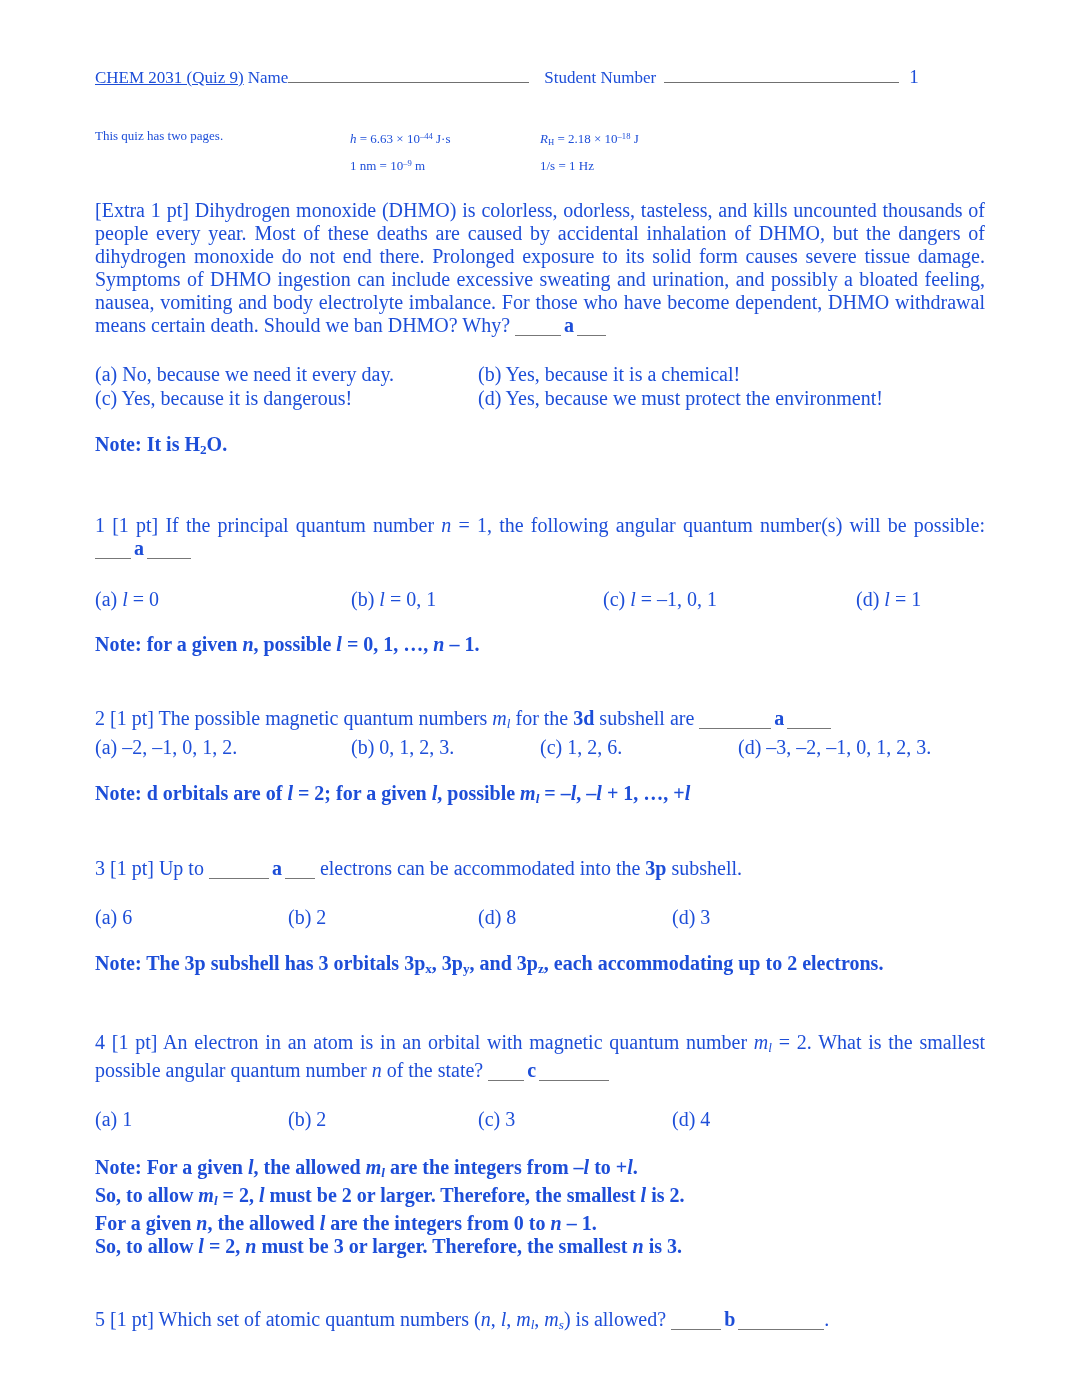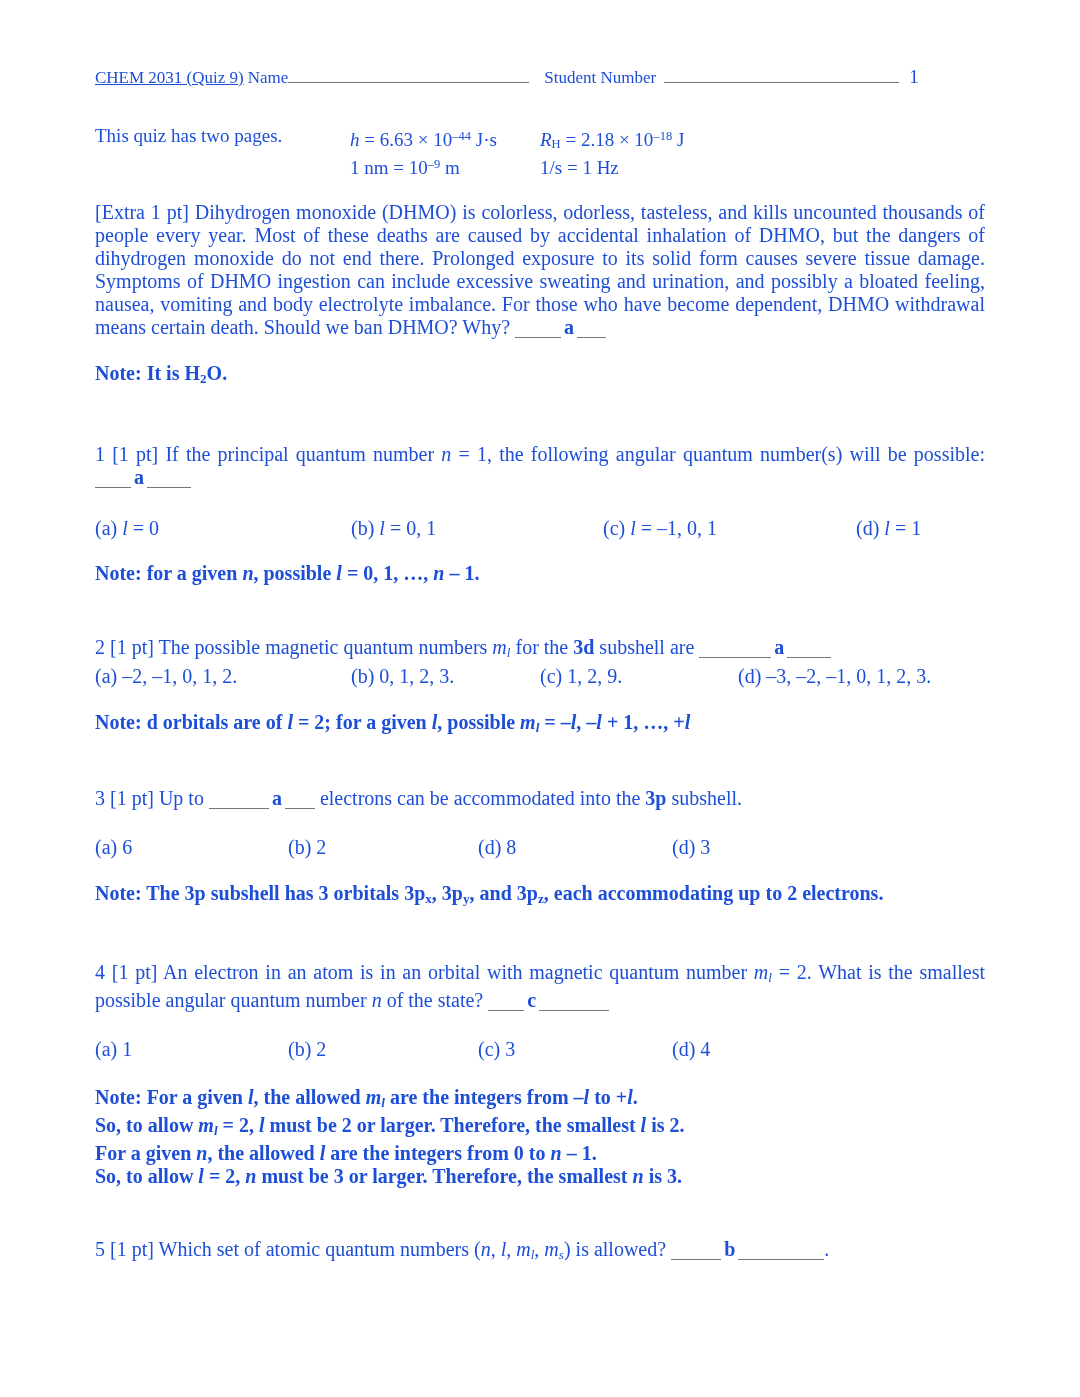--- a/index.html
+++ b/index.html
@@ -12,21 +12,21 @@
     position:relative; overflow:hidden;
   }
   
   .hdr { display:flex; align-items:baseline; font-size:17px; line-height:20px; white-space:nowrap; }
   .hdr .course { text-decoration:underline; }
   .hdr .lbl { margin-left:4px; }
   .hdr .lbl.sn { margin-left:15px; margin-right:8px;text-align:center; }
   .blankline { display:inline-block; height:1em; border-bottom:1.7px solid #707070; vertical-align:-4px; }
   .hdr .pagenum { margin-left:10px; font-size:19px; }
   
-  .constants { display:flex; margin-top:36px; font-size:19px; line-height:24px; }
+  .constants { display:flex; margin-top:36px; font-size:13px; line-height:24px; }
   .c-note { width:255px; }
   .c-col.c1 { width:190px; }
   .c-col.c2 { width:192px; }
   .c-col.c3 { flex:1; }
   
   .para { text-align:justify; }
   .ablank { white-space:nowrap; }
   .seg { display:inline-block; height:1em; border-bottom:1.8px solid #777777; vertical-align:-4px; }
   .ans { font-weight:bold; padding:0 3px; }
   .opts { display:grid; line-height:24px; }
@@ -61,20 +61,26 @@
     <div class="c-col c2">
       <div><i>R</i><sub>H</sub> = 2.18 × 10<sup>–18</sup> J</div>
       <div>1/s = 1 Hz</div>
     </div>
   </div>
 
   <p class="para" style="margin-top:21px">
     <span>[Extra 1 pt] Dihydrogen monoxide (DHMO) is colorless, odorless, tasteless, and kills uncounted thousands of people every year. Most of these deaths are caused by accidental inhalation of DHMO, but the dangers of dihydrogen monoxide do not end there. Prolonged exposure to its solid form causes severe tissue damage. Symptoms of DHMO ingestion can include excessive sweating and urination, and possibly a bloated feeling, nausea, vomiting and body electrolyte imbalance. For those who have become dependent, DHMO withdrawal means certain death. Should we ban DHMO? Why?</span>
     <span class="ablank"><span class="seg" style="width:46px"></span><span class="ans">a</span><span class="seg" style="width:29px"></span></span>
   </p>
+  <div class="opts cols-ex" style="margin-top:25px">
+    <span>(a) No, because we need it every day.</span>
+    <span>(b) Yes, because it is a chemical!</span>
+    <span>(c) Yes, because it is dangerous!</span>
+    <span>(d) Yes, because we must protect the environment!</span>
+  </div>
   <p class="note" style="margin-top:23px">Note: It is H<sub>2</sub>O.</p>
 
   <p class="para" style="margin-top:53px">
     <span>1 [1 pt] If the principal quantum number <i>n</i> = 1, the following angular quantum number(s) will be possible:</span>
     <span class="ablank"><span class="seg" style="width:36px"></span><span class="ans">a</span><span class="seg" style="width:44px"></span></span>
   </p>
   <div class="opts cols-q1" style="margin-top:27px">
     <span>(a) <i>l</i> = 0</span>
     <span>(b) <i>l</i> = 0, 1</span>
     <span>(c) <i>l</i> = –1, 0, 1</span>
@@ -82,21 +88,21 @@
   </div>
   <p class="note" style="margin-top:22px">Note: for a given <i>n</i>, possible <i>l</i> = 0, 1, …, <i>n</i> – 1.</p>
 
   <p class="para" style="margin-top:51px">
     <span>2 [1 pt] The possible magnetic quantum numbers <i>m<sub>l</sub></i> for the <b>3d</b> subshell are</span>
     <span class="ablank"><span class="seg" style="width:72px"></span><span class="ans">a</span><span class="seg" style="width:44px"></span></span>
   </p>
   <div class="opts cols-q2" style="">
     <span>(a) –2, –1, 0, 1, 2.</span>
     <span>(b) 0, 1, 2, 3.</span>
-    <span>(c) 1, 2, 9.</span>
+    <span>(c) 1, 2, 6.</span>
     <span>(d) –3, –2, –1, 0, 1, 2, 3.</span>
   </div>
   <p class="note" style="margin-top:23px">Note: d orbitals are of <i>l</i> = 2; for a given <i>l</i>, possible <i>m<sub>l</sub></i> = –<i>l</i>, –<i>l</i> + 1, …, +<i>l</i></p>
 
   <p class="para" style="margin-top:48px">
     <span>3 [1 pt] Up to</span>
     <span class="ablank"><span class="seg" style="width:60px"></span><span class="ans">a</span><span class="seg" style="width:30px"></span></span>
     <span>electrons can be accommodated into the <b>3p</b> subshell.</span>
   </p>
   <div class="opts cols-q34" style="margin-top:25px">

